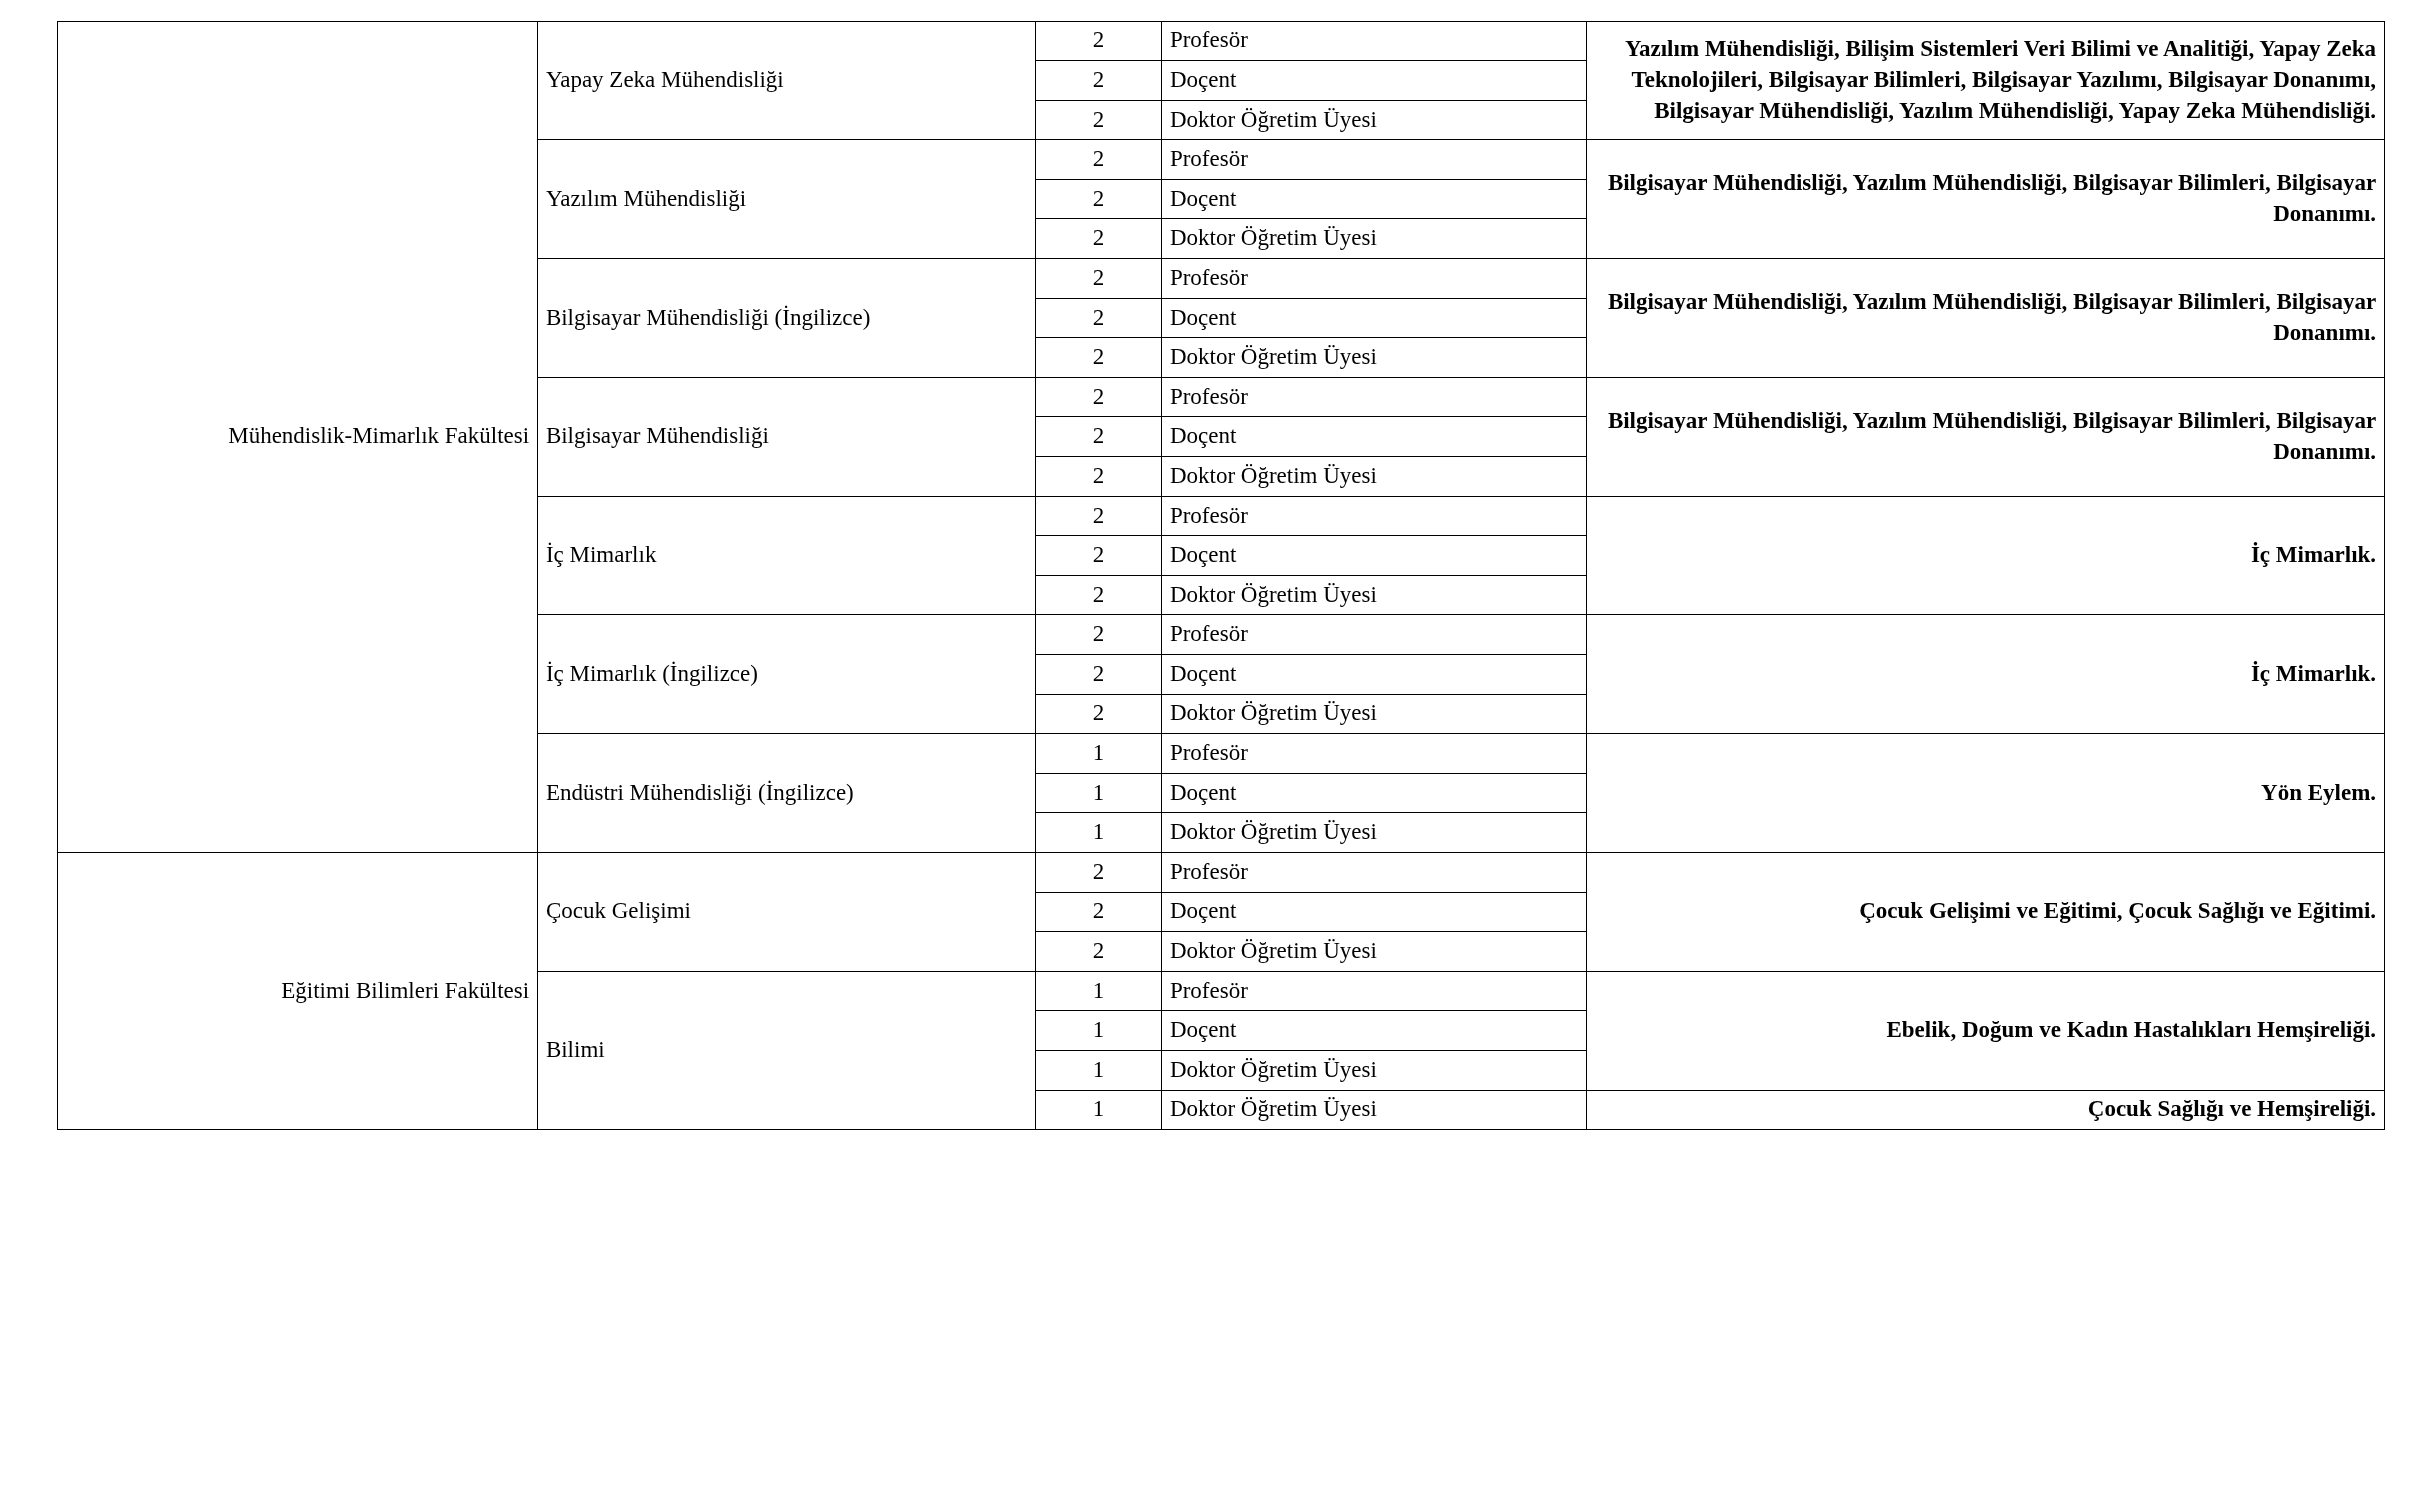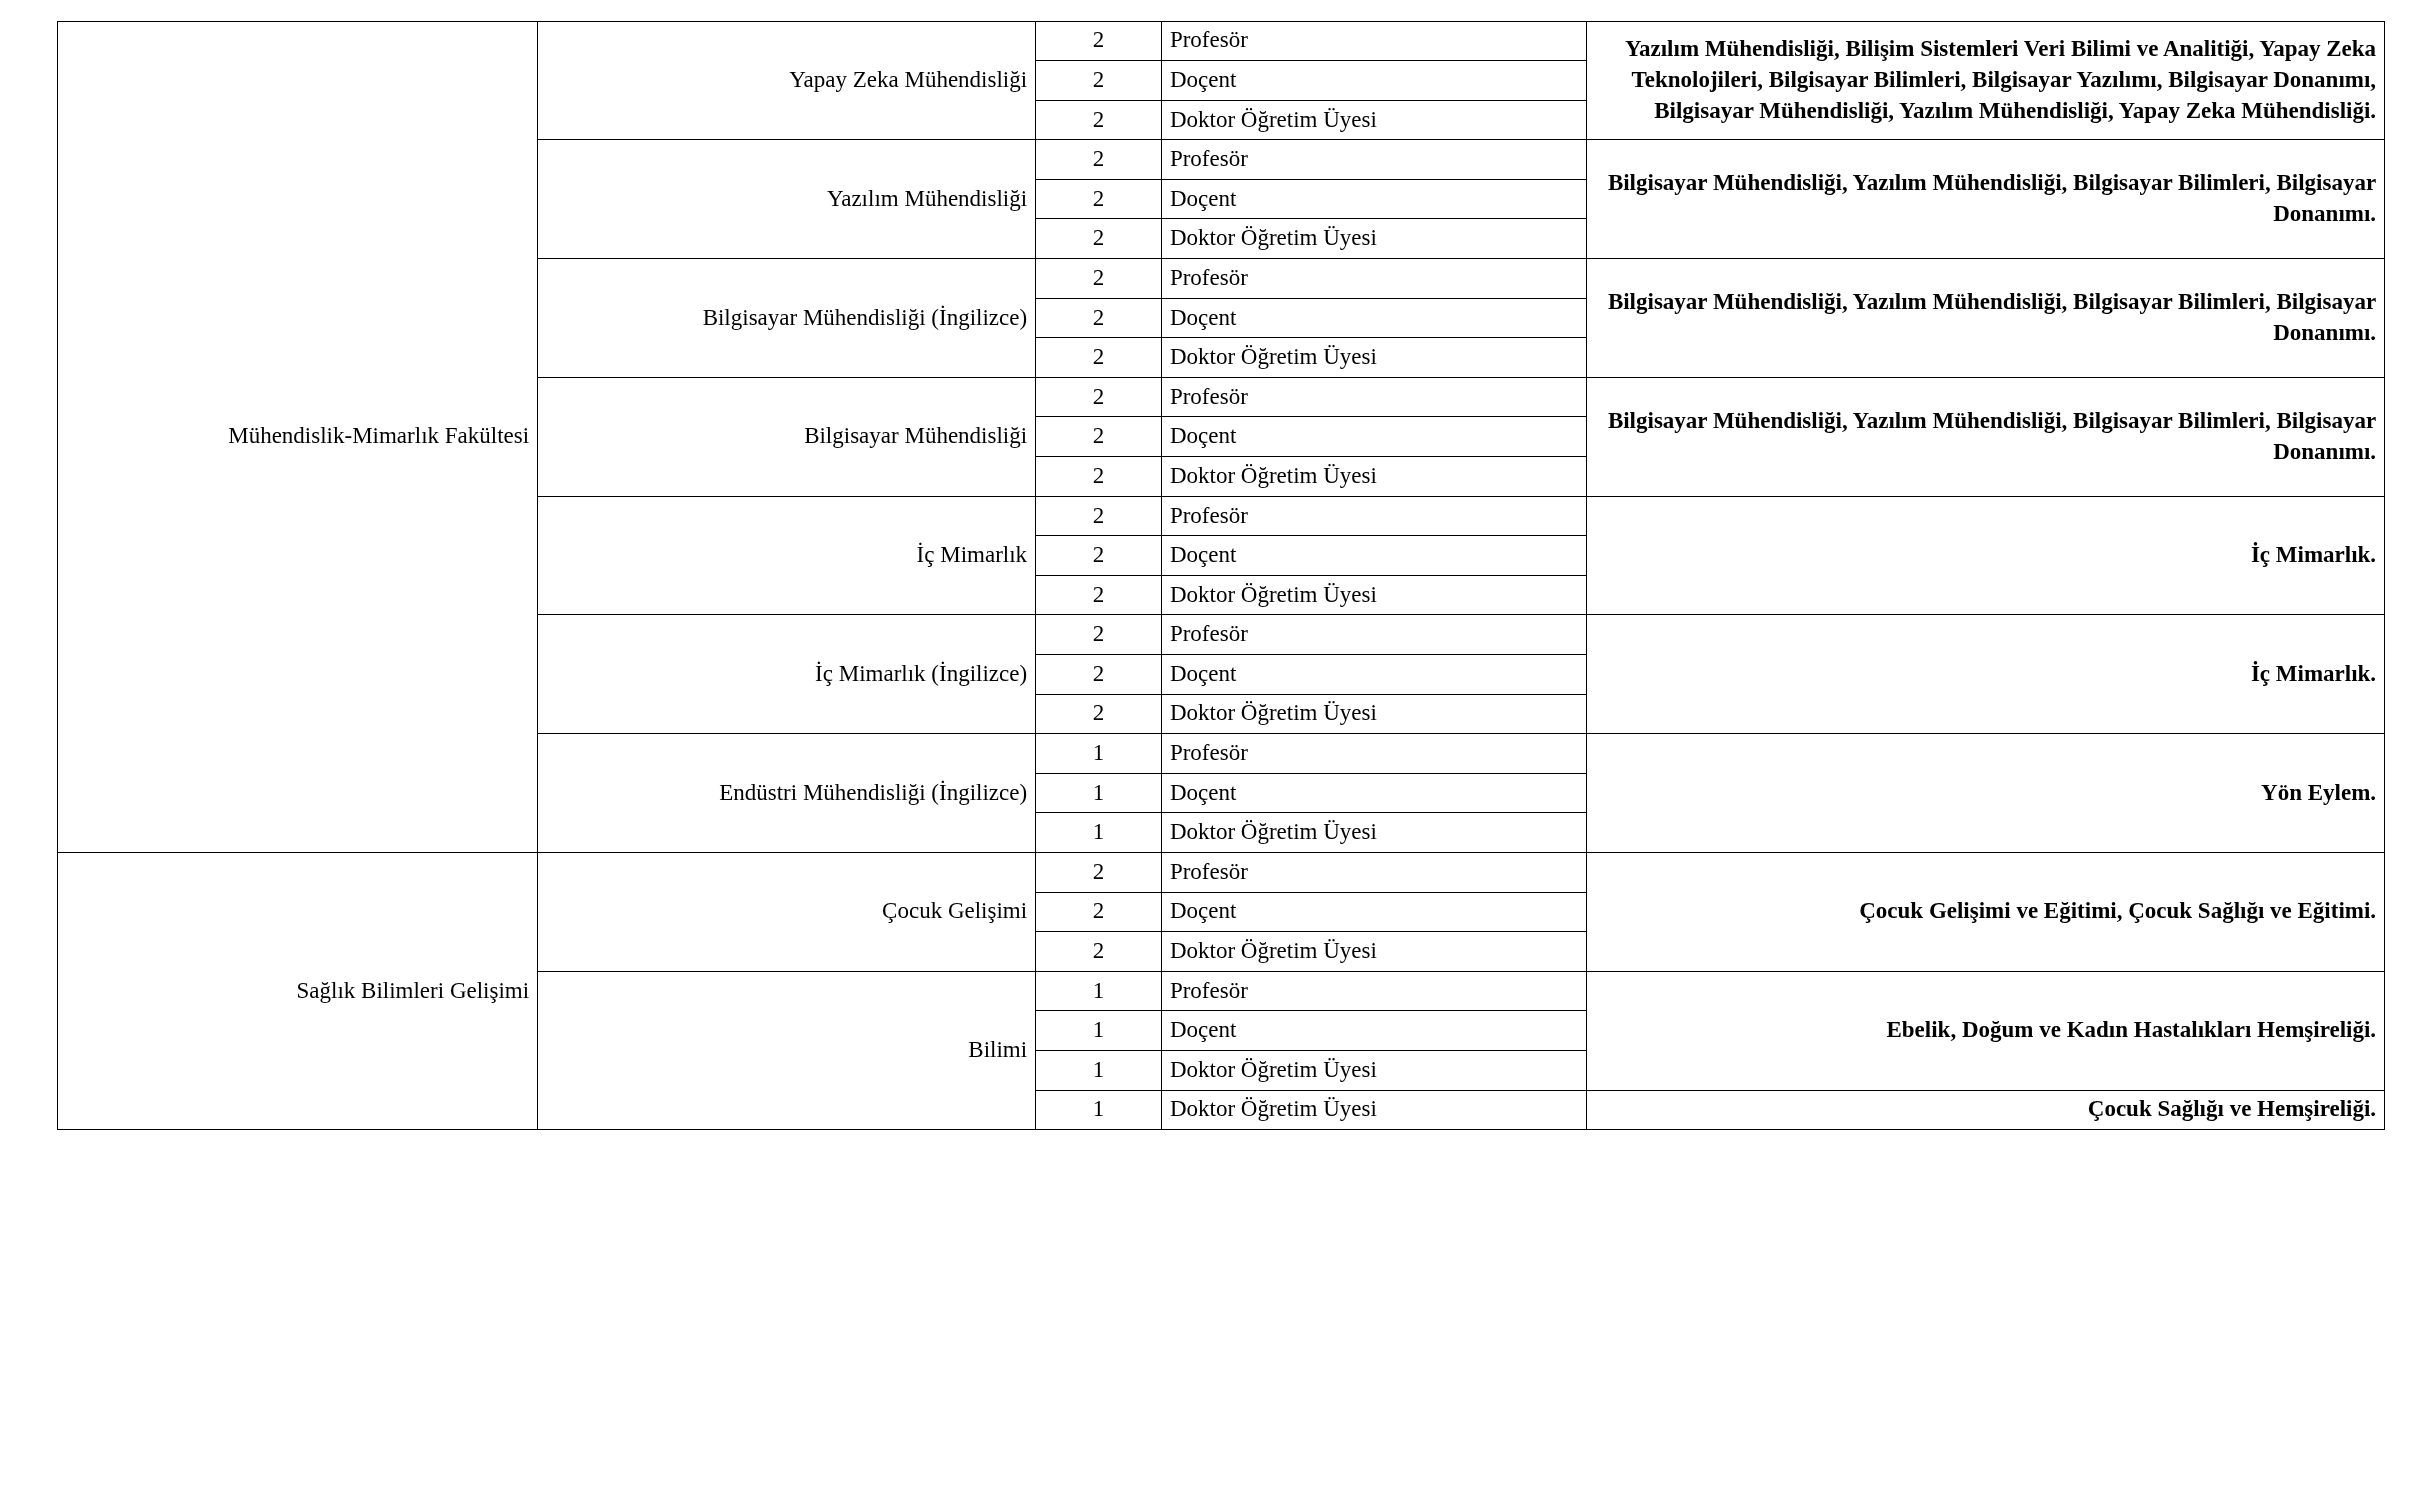--- a/index.html
+++ b/index.html
@@ -40,21 +40,21 @@
   col.c-title { width: 425px; }
   col.c-desc { width: 798px; }
 
   td.fac {
     text-align: right;
     vertical-align: middle;
     padding-left: 4.7px;
     padding-right: 4.7px;
   }
   td.prog {
-    text-align: right;
+    text-align: left;
     vertical-align: middle;
     padding-left: 6.3px;
     padding-right: 6.3px;
   }
   td.num {
     text-align: center;
     vertical-align: middle;
   }
   td.title {
     vertical-align: middle;
@@ -174,21 +174,21 @@
         </tr>
         <tr class="row">
           <td class="num">1</td>
           <td class="title">Doçent</td>
         </tr>
         <tr class="row">
           <td class="num">1</td>
           <td class="title">Doktor Öğretim Üyesi</td>
         </tr>
         <tr class="row">
-          <td class="fac" rowspan="7">Sağlık Bilimleri Gelişimi</td>
+          <td class="fac" rowspan="7">Eğitimi Bilimleri Fakültesi</td>
           <td class="prog" rowspan="3">Çocuk Gelişimi</td>
           <td class="num">2</td>
           <td class="title">Profesör</td>
           <td class="desc" rowspan="3">Çocuk Gelişimi ve Eğitimi, Çocuk Sağlığı ve Eğitimi.</td>
         </tr>
         <tr class="row">
           <td class="num">2</td>
           <td class="title">Doçent</td>
         </tr>
         <tr class="row">

